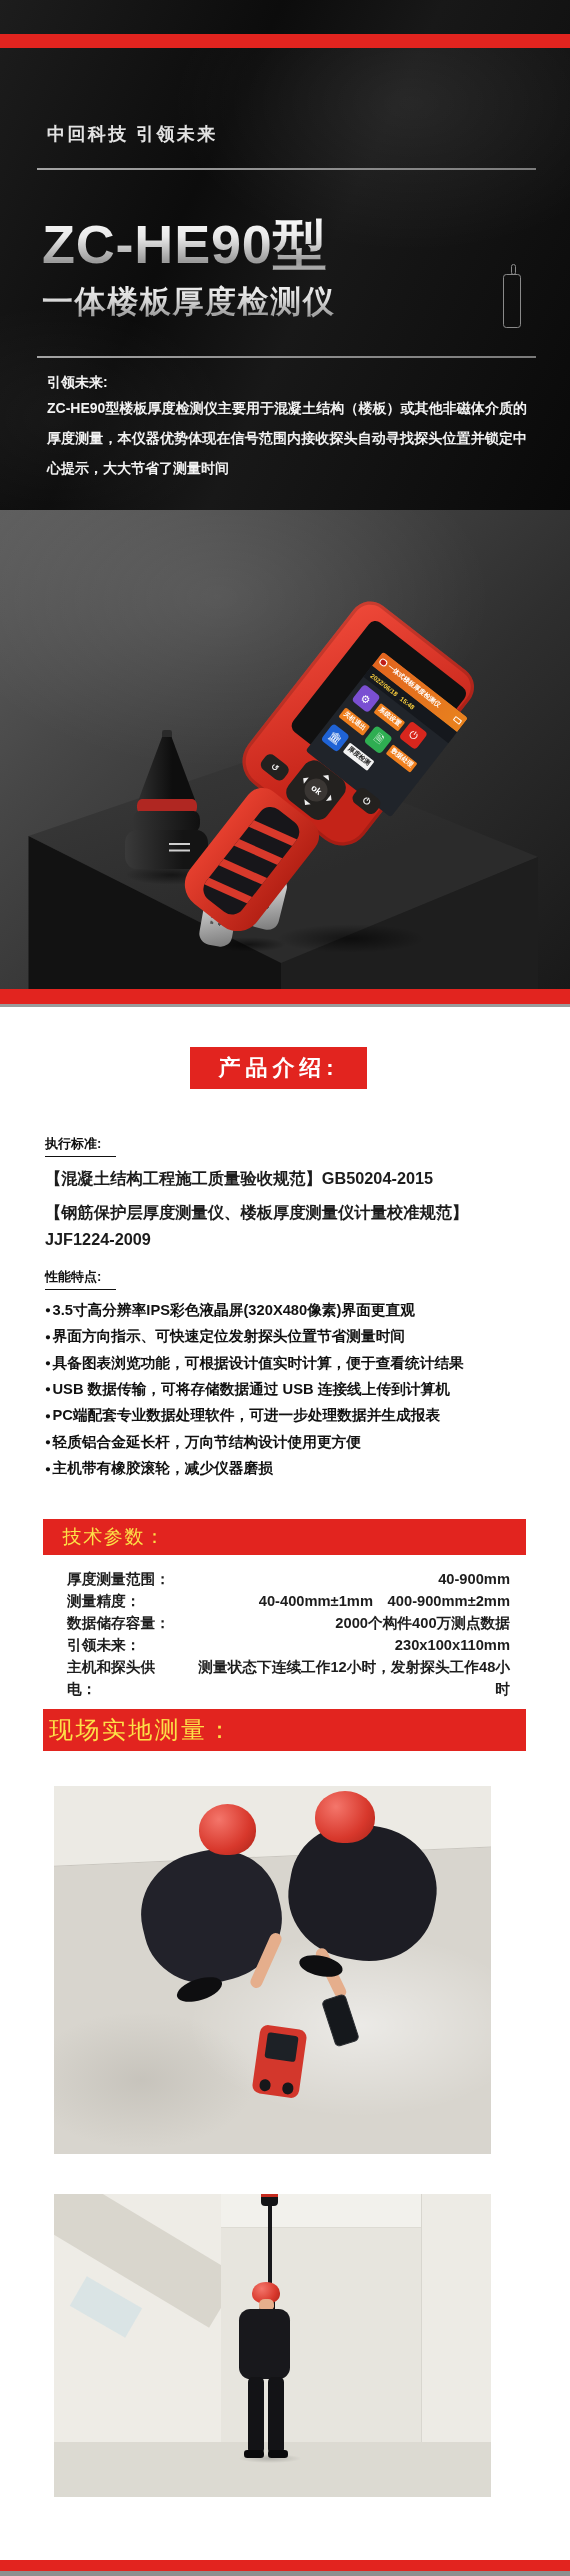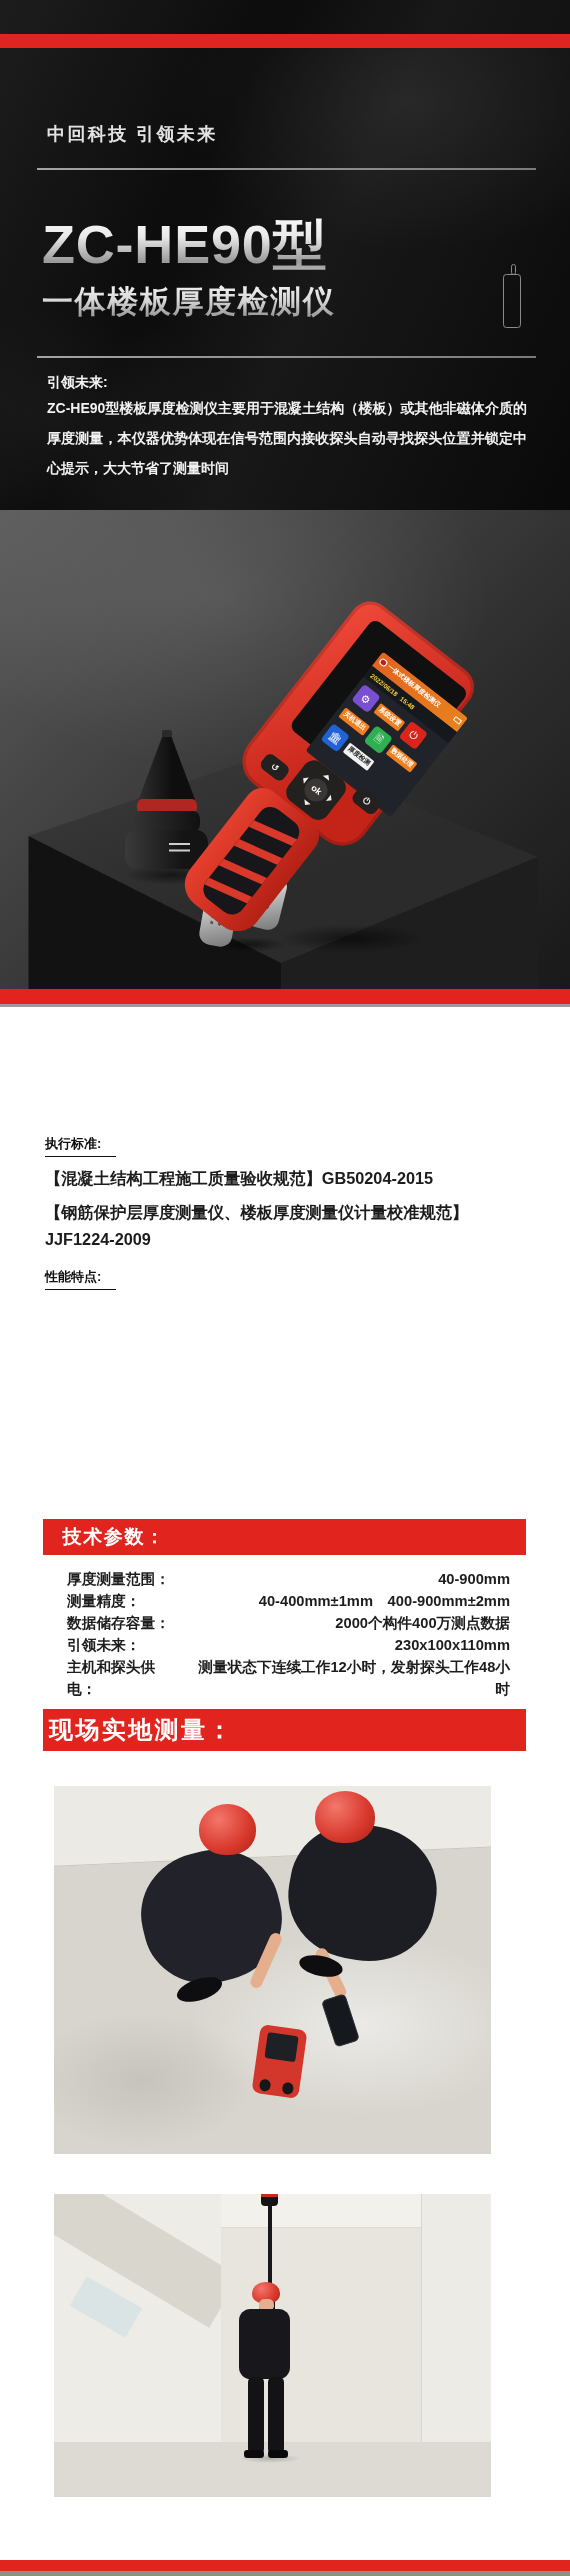--- a/index.html
+++ b/index.html
@@ -102,21 +102,21 @@
   .badge-intro { position:absolute; top:1047px; left:190px; width:177px; height:42px; color:#fff; font-size:22px; font-weight:800;
     letter-spacing:4.9px; display:flex; align-items:center; justify-content:center; }
   .blk-heading { font-size:13px; font-weight:800; color:#111; display:inline-block; border-bottom:1.6px solid #111; padding:0 14.7px 3.3px 0; }
   .standards { position:absolute; top:1135px; left:45px; width:480px; }
   .standards p { margin-top:7.3px; font-size:16.3px; font-weight:700; color:#1c1c1c; line-height:27px; }
   .features { position:absolute; top:1268px; left:45px; width:489px; }
   .features ul { list-style:none; margin-top:6.5px; }
   .features li { font-size:14.7px; font-weight:700; color:#111; line-height:26px; white-space:nowrap; }
   .features li:before { content:"●"; font-size:9.8px; vertical-align:1.6px; margin-right:1.6px; }
 
-  .banner { position:absolute; left:43px; width:483px; color:#ffffff; font-weight:700; display:flex; align-items:center; }
+  .banner { position:absolute; left:43px; width:483px; color:#fde047; font-weight:400; display:flex; align-items:center; }
   .banner-specs { top:1519px; height:36px; font-size:19px; letter-spacing:1.6px; padding-left:19.6px; }
   .banner-field { top:1709px; height:42px; font-size:24px; letter-spacing:2.4px; padding-left:6px; }
 
   .specs { position:absolute; top:1568px; left:45px; width:443px;margin-left:22px; }
   .spec-row { display:flex; justify-content:space-between; align-items:baseline; line-height:22px; font-size:14.7px; font-weight:700; color:#1d1d1d; }
   .spec-row .val { text-align:right; }
 
   
   .photo { position:absolute; left:54px; width:437px; overflow:hidden; background:#d8d5ce; }
   .photo1 { top:1786px; height:368px; }
@@ -244,29 +244,39 @@
             <i></i>
             <i></i>
             <i></i>
           </div>
       </div>
     </div>
   </div>
   <div class="hero-redbar accent"></div>
   <div class="hero-grayline"></div>
 
+  <div class="badge-intro accent">产品介绍:</div>
 
   <div class="standards">
     <span class="blk-heading">执行标准:</span>
     <p>【混凝土结构工程施工质量验收规范】GB50204-2015</p>
     <p>【钢筋保护层厚度测量仪、楼板厚度测量仪计量校准规范】JJF1224-2009</p>
   </div>
 
   <div class="features">
     <span class="blk-heading">性能特点:</span>
+    <ul>
+        <li>3.5寸高分辨率IPS彩色液晶屏(320X480像素)界面更直观</li>
+        <li>界面方向指示、可快速定位发射探头位置节省测量时间</li>
+        <li>具备图表浏览功能，可根据设计值实时计算，便于查看统计结果</li>
+        <li>USB 数据传输，可将存储数据通过 USB 连接线上传到计算机</li>
+        <li>PC端配套专业数据处理软件，可进一步处理数据并生成报表</li>
+        <li>轻质铝合金延长杆，万向节结构设计使用更方便</li>
+        <li>主机带有橡胶滚轮，减少仪器磨损</li>
+      </ul>
   </div>
 
   <div class="banner banner-specs accent">技术参数：</div>
   <div class="specs">
       <div class="spec-row">
         <span class="lab">厚度测量范围：</span>
         <span class="val">40-900mm</span>
       </div>
       <div class="spec-row">
         <span class="lab">测量精度：</span>

